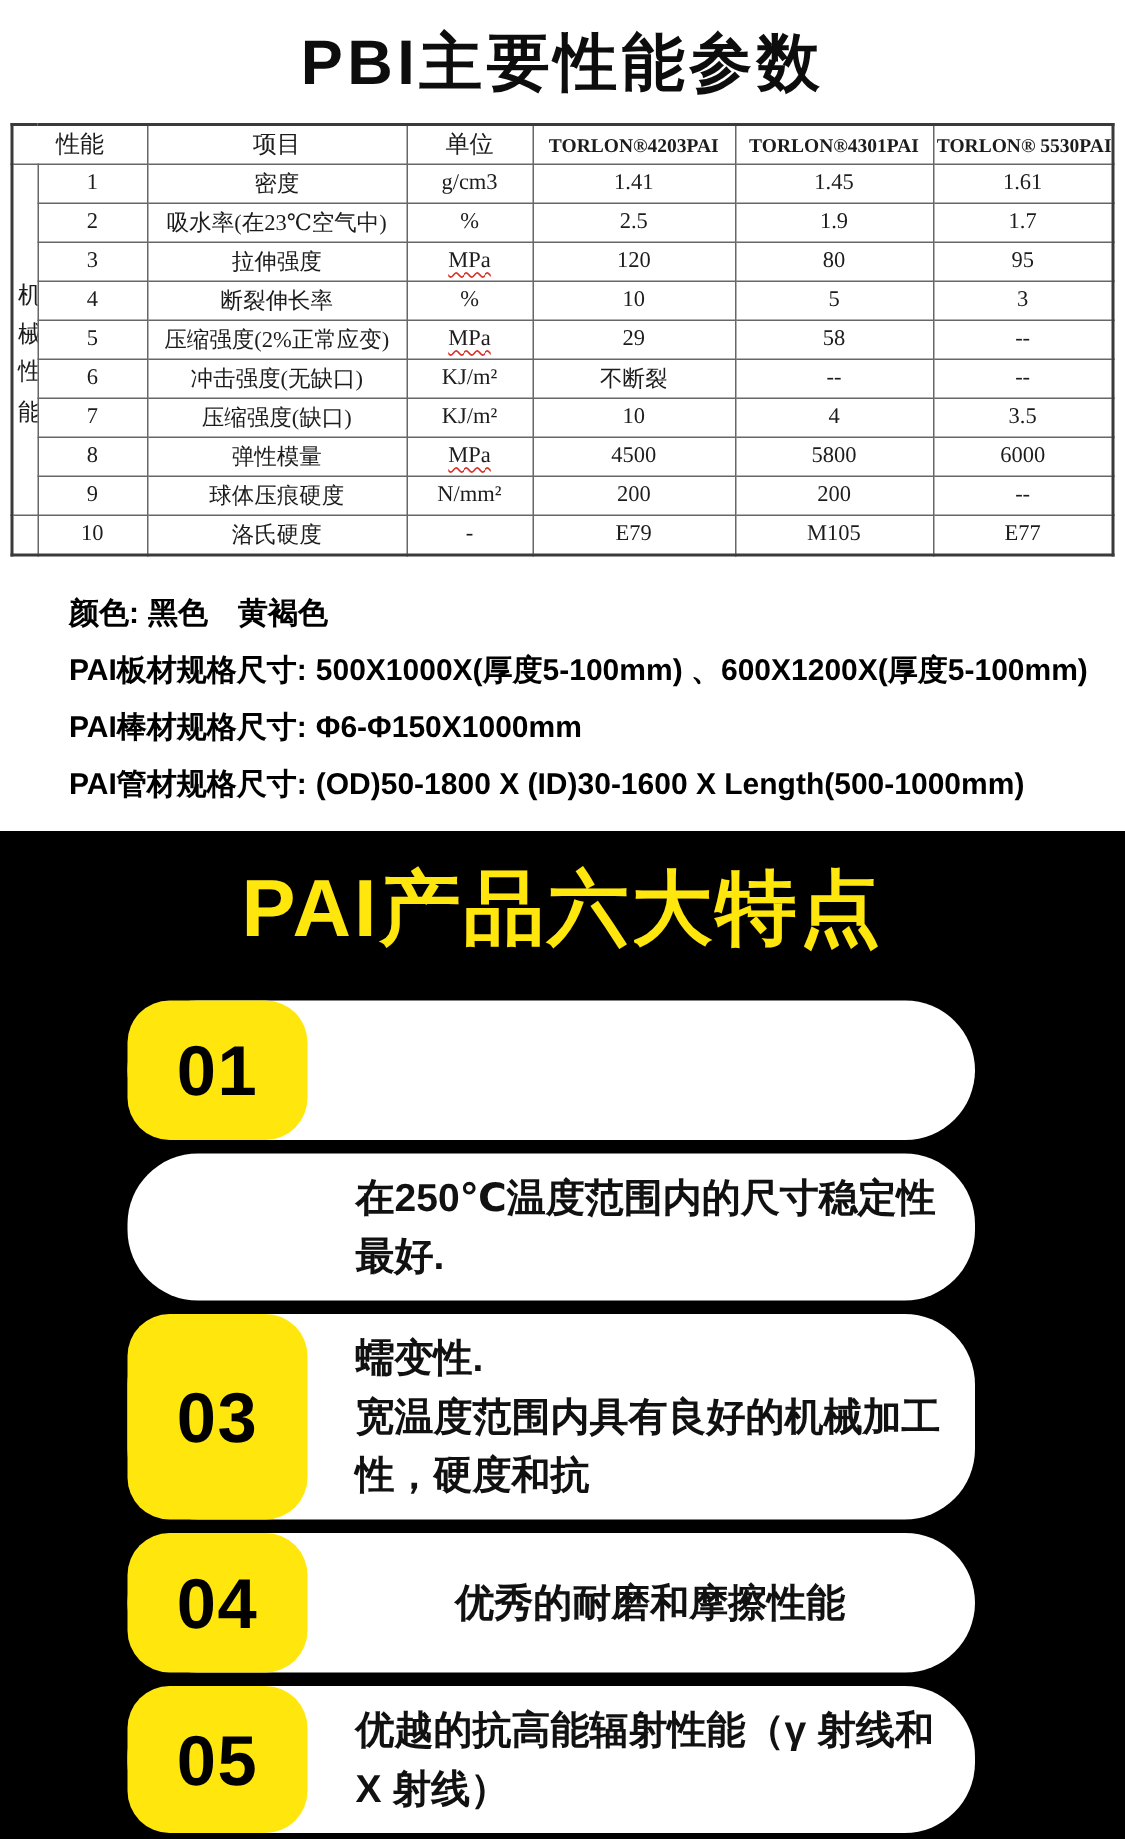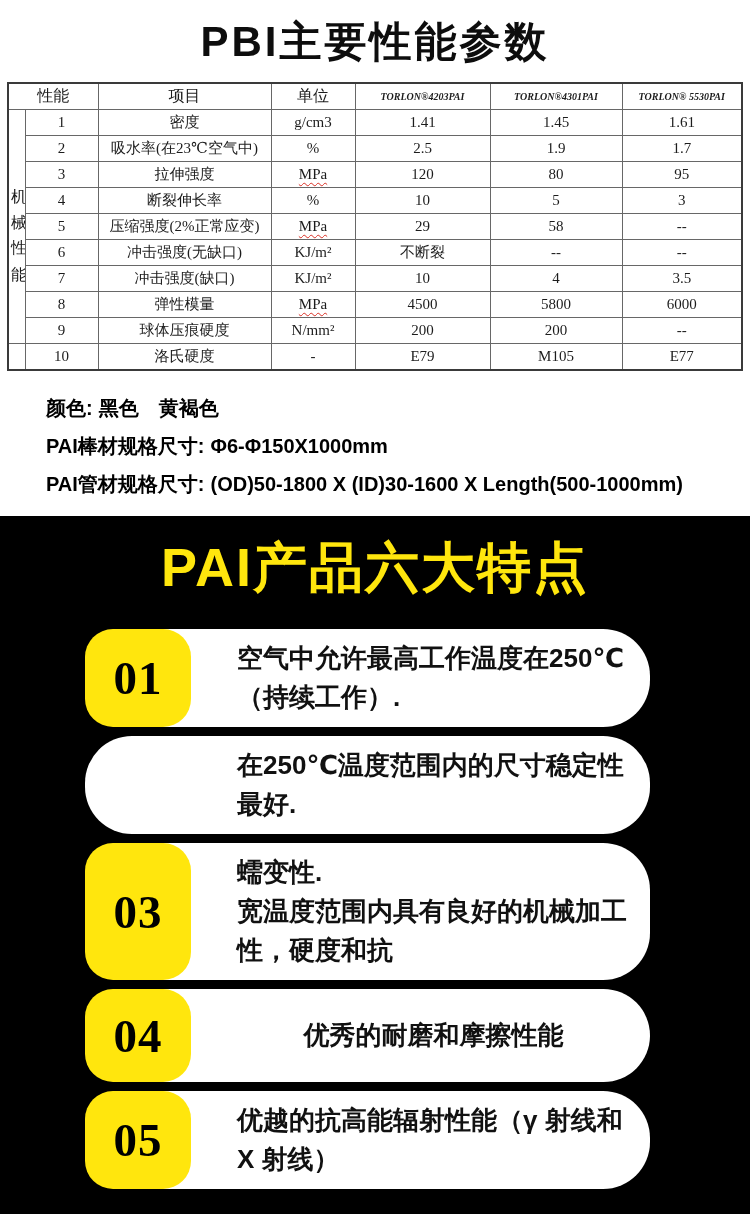--- a/index.html
+++ b/index.html
@@ -20,21 +20,21 @@
     border-collapse:collapse; margin:0 auto; width:734px; table-layout:fixed;
     font-family:"Liberation Serif","DejaVu Serif",serif; color:#1c1c1c;
     border:2px solid #3a3a3a;
     padding-left:44px;
   }
   table.spec th, table.spec td {
     border:1px solid #676767; text-align:center; padding:1px 2px;
     font-size:15px; height:23px; white-space:nowrap; overflow:hidden;
   }
   table.spec th { font-weight:normal; font-size:16px; }
-  table.spec th.torlon { font-weight:bold; font-size:10px; font-family:"Liberation Serif",serif;font-style:italic; }
+  table.spec th.torlon { font-weight:bold; font-size:13px; font-family:"Liberation Serif",serif; }
   td.cat-cell { padding:0; }
   .cat-text {
     writing-mode:vertical-lr; text-orientation:upright; margin:0 auto;
     font-size:16px; letter-spacing:26px; line-height:17px; color:#1c1c1c;
   }
   .wavy {
     text-decoration:underline; text-decoration-style:wavy;
     text-decoration-color:#d93025; text-decoration-thickness:1px;
     text-underline-offset:3px;
   }
@@ -55,23 +55,23 @@
     background:#ffffff; border-radius:47px; box-sizing:border-box;
     display:flex; flex-direction:column; justify-content:center;
     padding:10px 20px 10px 152px;
   }
   .feature .line {
     font-size:26px; font-weight:bold; color:#111; line-height:1.5;
     text-align:left;
   }
   .feature.center .line { text-align:center; }
   .badge {
-    position:absolute; left:0; top:0; height:100%; width:106px;
+    position:absolute; left:0; top:0; height:100%; width:120px;
     background:#ffe60d; border-radius:28px;
-    display:flex; align-items:center; justify-content:center;font-family:Liberation Serif, serif;
+    display:flex; align-items:center; justify-content:center;
   }
   .badge span {
     font-size:47px; font-weight:900; color:#000; letter-spacing:1px;
   }
 </style>
 </head>
 <body>
 
 <div class="page">
 
@@ -144,21 +144,21 @@
       <tr>
         <td>6</td>
         <td>冲击强度(无缺口)</td>
         <td>KJ/m²</td>
         <td>不断裂</td>
         <td>--</td>
         <td>--</td>
       </tr>
       <tr>
         <td>7</td>
-        <td>冲击强度(缺口)</td>
+        <td>压缩强度(缺口)</td>
         <td>KJ/m²</td>
         <td>10</td>
         <td>4</td>
         <td>3.5</td>
       </tr>
       <tr>
         <td>8</td>
         <td>弹性模量</td>
         <td class="wavy">MPa</td>
         <td>4500</td>
@@ -183,35 +183,37 @@
         <td>E77</td>
       </tr>
     </tbody>
   </table>
 
   <div class="specs">
     <div class="spec-line">
       <span class="label">颜色:</span><span class="value">黑色　黄褐色</span>
     </div>
     <div class="spec-line">
+      <span class="label">PAI板材规格尺寸:</span><span class="value">500X1000X(厚度5-100mm) 、600X1200X(厚度5-100mm)</span>
+    </div>
+    <div class="spec-line">
       <span class="label">PAI棒材规格尺寸:</span><span class="value">Φ6-Φ150X1000mm</span>
     </div>
     <div class="spec-line">
       <span class="label">PAI管材规格尺寸:</span><span class="value">(OD)50-1800 X (ID)30-1600 X Length(500-1000mm)</span>
     </div>
   </div>
 
   <div class="features">
     <div class="features-title">PAI产品六大特点</div>
 
     <div class="feature">
       <div class="badge">
         <span>01</span>
       </div>
-      <div class="line">空气中允许最高工作温度在250℃（持续工作）.</div>
     </div>
 
     <div class="feature">
       <div class="line">在250℃温度范围内的尺寸稳定性最好.</div>
     </div>
 
     <div class="feature">
       <div class="badge">
         <span>03</span>
       </div>

